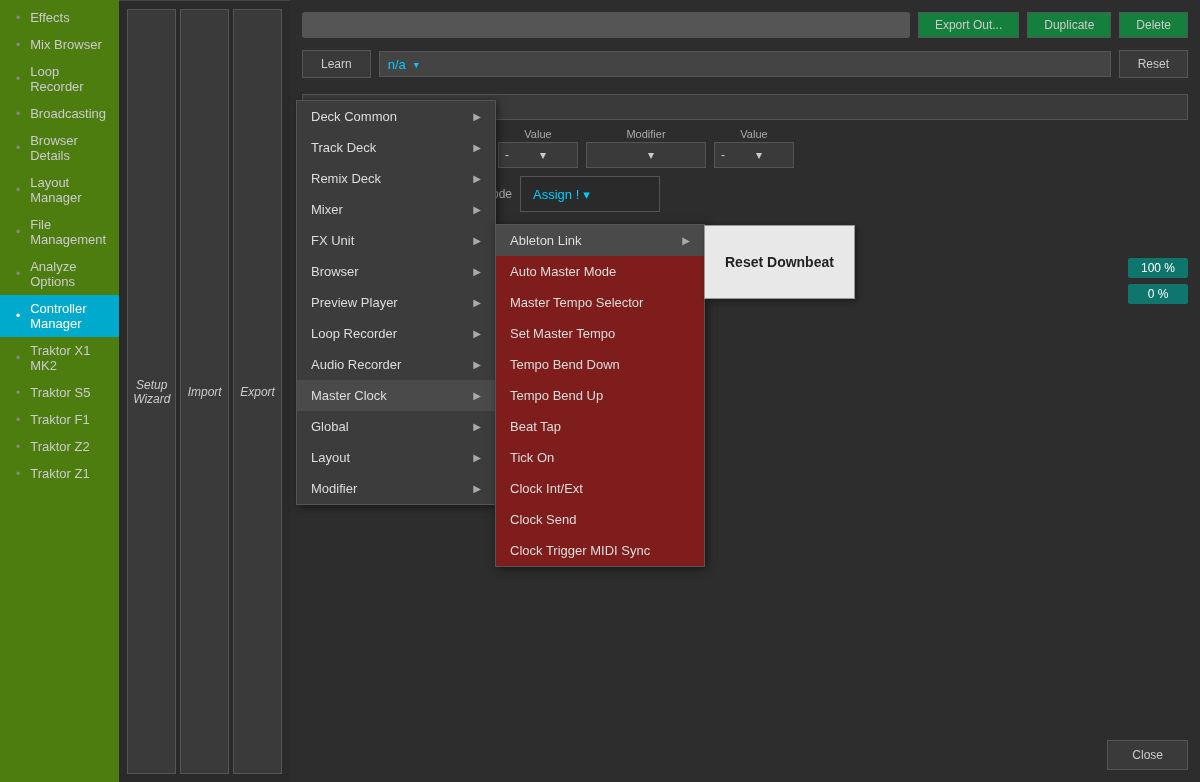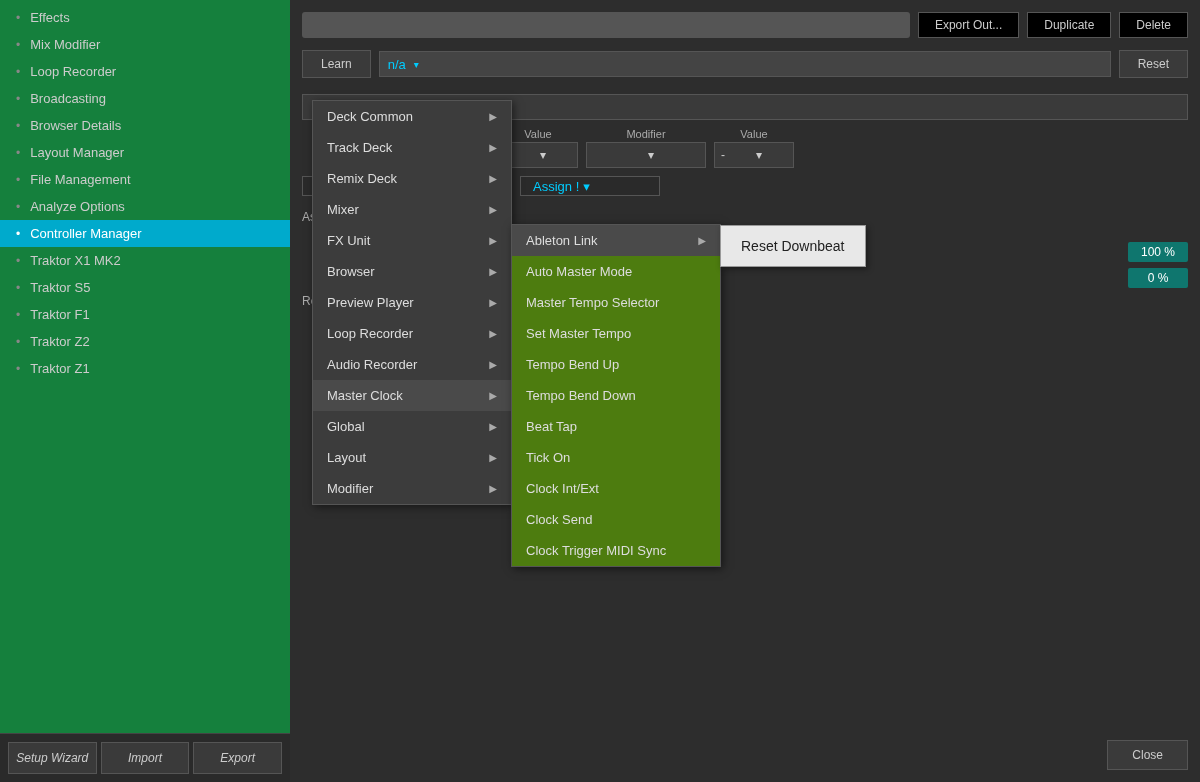--- a/index.html
+++ b/index.html
@@ -13,23 +13,22 @@
       overflow: hidden;
       position: relative;
     }
 
     
     #sidebar {
       position: absolute;
       left: 0; top: 0;
       width: 290px;
       height: 782px;
-      background: #15803d;
-      display: flex;
-      flex-direction: column;
+      background: #4d7c0f;
+      display: flex;
     }
 
     .sidebar-list {
       flex: 1;
       padding: 4px 0;
       overflow-y: auto;
     }
 
     .sidebar-item {
       display: flex;
@@ -90,21 +89,21 @@
     }
     .search-bar {
       flex: 1;
       height: 26px;
       background: #555;
       border: none;
       border-radius: 3px;
     }
     .top-bar button {
       padding: 5px 16px;
-      background: #000000;
+      background: #15803d;
       color: #ccc;
       border: 1px solid #555;
       cursor: pointer;
       font-size: 12px;
     }
 
     .action-row {
       display: flex;
       align-items: center;
       gap: 8px;
@@ -176,21 +175,21 @@
 
     .assign-row {
       display: flex;
       align-items: center;
       gap: 12px;
       margin-bottom: 8px;
     }
     .assign-btn {
       background: #2a2a2a;
       border: 1px solid #555;
-      height: 20px;
+      height: 36px;
       padding: 0 12px;
       display: flex;
       align-items: center;
       gap: 4px;
       cursor: pointer;
       min-width: 140px;
     }
     .assign-btn span { color: #00ccff; font-size: 13px; }
     .encmode-row {
       display: flex;
@@ -241,21 +240,20 @@
       min-width: 60px;
       text-align: center;
     }
 
     
     #menu-container {
       position: absolute;
       left: 296px;
       top: 100px;
       z-index: 100;
-      margin-left: 16px;
     }
 
     .context-menu {
       background: #3c3c3c;
       border: 1px solid #555;
       min-width: 200px;
       box-shadow: 2px 2px 8px rgba(0,0,0,0.5);
     }
 
     .menu-item {
@@ -270,21 +268,21 @@
     .menu-item.has-submenu::after {
       content: '▶';
       font-size: 10px;
       color: #aaa;
     }
 
     
     .submenu {
       position: absolute;
       left: 100%;
-      background: #4d7c0f;
+      background: #7f1d1d;
       border: 1px solid #555;
       min-width: 210px;
       box-shadow: 2px 2px 8px rgba(0,0,0,0.5);
       z-index: 101;
     }
 
     .submenu-item {
       display: flex;
       align-items: center;
       padding: 8px 14px;
@@ -299,26 +297,26 @@
       color: #aaa;
     }
 
     
     .reset-downbeat-popup {
       position: absolute;
       left: 100%;
       top: 0;
       background: #e8e8e8;
       border: 1px solid #999;
-      padding: 12px 20px;
+      padding: 28px 20px;
       font-size: 14px;
       color: #222;
       white-space: nowrap;
       box-shadow: 2px 2px 6px rgba(0,0,0,0.4);
-      font-weight: normal;
+      font-weight: bold;
     }
 
     .close-btn-main {
       position: absolute;
       bottom: 12px;
       right: 12px;
       padding: 7px 24px;
       background: #3a3a3a;
       color: #ccc;
       border: 1px solid #555;
@@ -332,21 +330,21 @@
       margin-top: 6px;
     }
   </style>
 </head>
 <body>
 
 <div id="sidebar">
   <div class="sidebar-list">
 
   <div class="sidebar-item">Effects</div>
-      <div class="sidebar-item">Mix Modifier</div>
+      <div class="sidebar-item">Mix Browser</div>
       <div class="sidebar-item">Loop Recorder</div>
       <div class="sidebar-item">Broadcasting</div>
       <div class="sidebar-item">Browser Details</div>
       <div class="sidebar-item">Layout Manager</div>
       <div class="sidebar-item">File Management</div>
       <div class="sidebar-item">Analyze Options</div>
       <div class="sidebar-item active">Controller Manager</div>
       <div class="sidebar-item">Traktor X1 MK2</div>
       <div class="sidebar-item">Traktor S5</div>
       <div class="sidebar-item">Traktor F1</div>
@@ -458,22 +456,22 @@
       <div class="menu-item has-submenu">FX Unit</div>
       <div class="menu-item has-submenu">Browser</div>
       <div class="menu-item has-submenu">Preview Player</div>
       <div class="menu-item has-submenu">Loop Recorder</div>
       <div class="menu-item has-submenu">Audio Recorder</div>
       <div class="menu-item has-submenu" style="position: relative; background: rgb(74, 74, 74);">Master Clock<div class="submenu">
           <div class="submenu-item has-submenu" style="position: relative; background: rgb(74, 74, 74);">Ableton Link<div class="reset-downbeat-popup">Reset Downbeat</div></div>
           <div class="submenu-item">Auto Master Mode</div>
           <div class="submenu-item">Master Tempo Selector</div>
           <div class="submenu-item">Set Master Tempo</div>
+          <div class="submenu-item">Tempo Bend Down</div>
           <div class="submenu-item">Tempo Bend Up</div>
-          <div class="submenu-item">Tempo Bend Down</div>
           <div class="submenu-item">Beat Tap</div>
           <div class="submenu-item">Tick On</div>
           <div class="submenu-item">Clock Int/Ext</div>
           <div class="submenu-item">Clock Send</div>
           <div class="submenu-item">Clock Trigger MIDI Sync</div>
         </div></div>
       <div class="menu-item has-submenu">Global</div>
       <div class="menu-item has-submenu">Layout</div>
       <div class="menu-item has-submenu">Modifier</div>
     </div>

